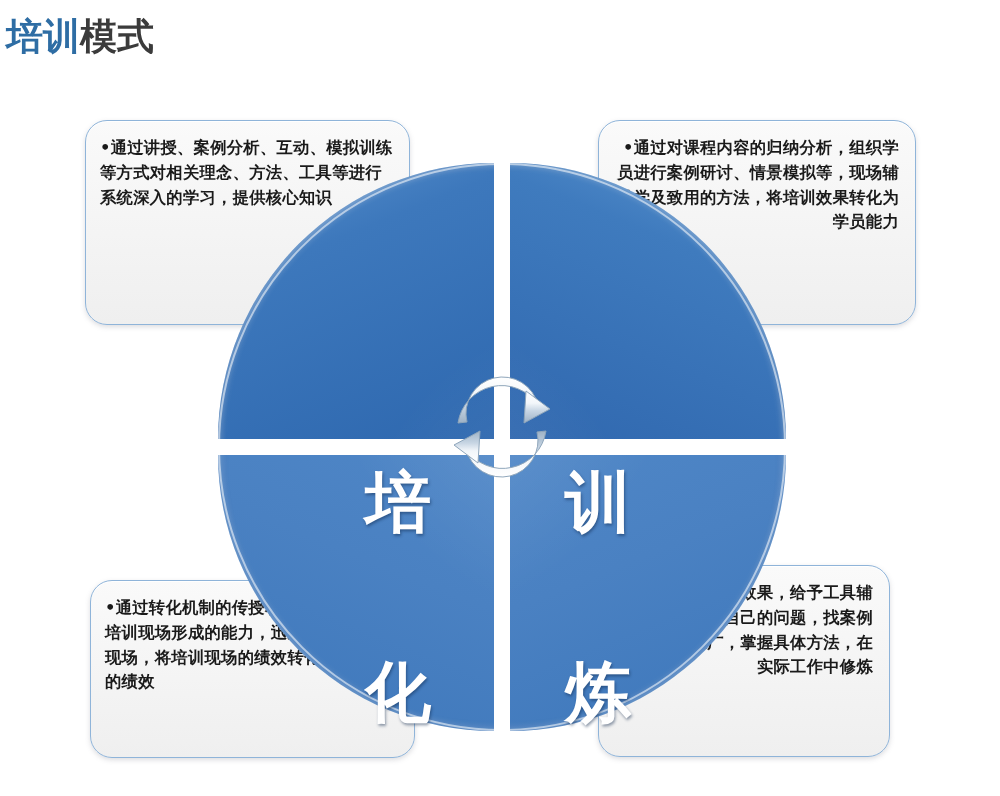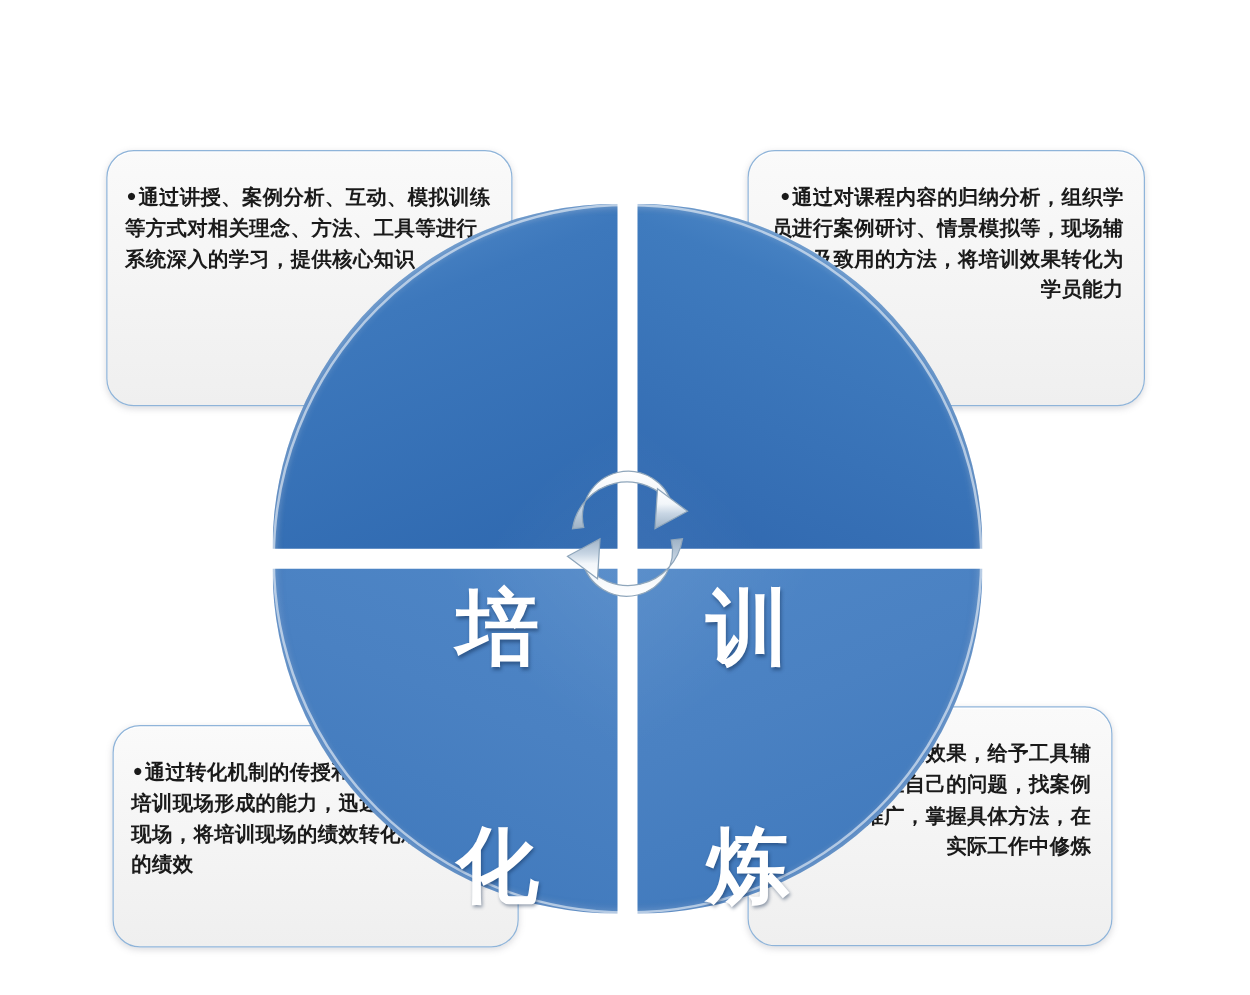--- a/index.html
+++ b/index.html
@@ -32,21 +32,21 @@
   .title .t-dark { color: #3b3b3b; }
 
   
   .callout {
     position: absolute;
     background: linear-gradient(180deg, #fafafa 0%, #f4f4f4 55%, #efefef 100%);
     border: 1.6px solid #8fb4d9;
     border-radius: 22px;
     box-shadow: 0 2px 5px rgba(120,120,130,0.25),
                 inset 0 1px 0 rgba(255,255,255,0.95);
-    padding: 25px 16px 12px 14px;
+    padding: 15px 16px 12px 14px;
   }
   .callout p {
     font-size: 16.3px;
     font-weight: bold;
     color: #1a1a1a;
     line-height: 1.52;
     letter-spacing: 0.3px;
   }
   .callout.right p { text-align: right; }
   .callout.left  p { text-align: left; }
@@ -171,20 +171,23 @@
     position: absolute;
     left: 222px; top: 202px;
     width: 124px; height: 124px;
   }
 </style>
 </head>
 <body>
 
 <div id="canvas">
 
+  <div class="title">
+    <span class="t-blue">培训</span><span class="t-dark">模式</span>
+  </div>
 
   <div class="callout left" id="box-tl">
     <p>•通过讲授、案例分析、互动、模拟训练等方式对相关理念、方法、工具等进行系统深入的学习，提供核心知识</p>
   </div>
 
   <div class="callout right" id="box-tr">
     <p>•通过对课程内容的归纳分析，组织学员进行案例研讨、情景模拟等，现场辅导学及致用的方法，将培训效果转化为学员能力</p>
   </div>
 
   <div class="callout left" id="box-bl">

